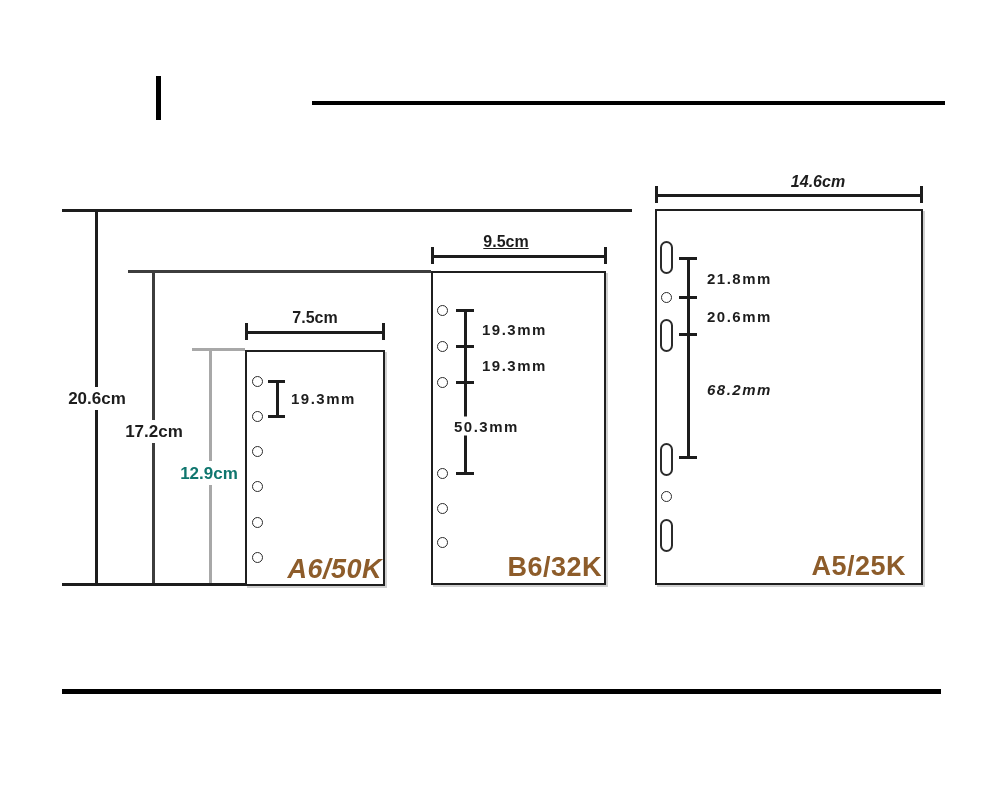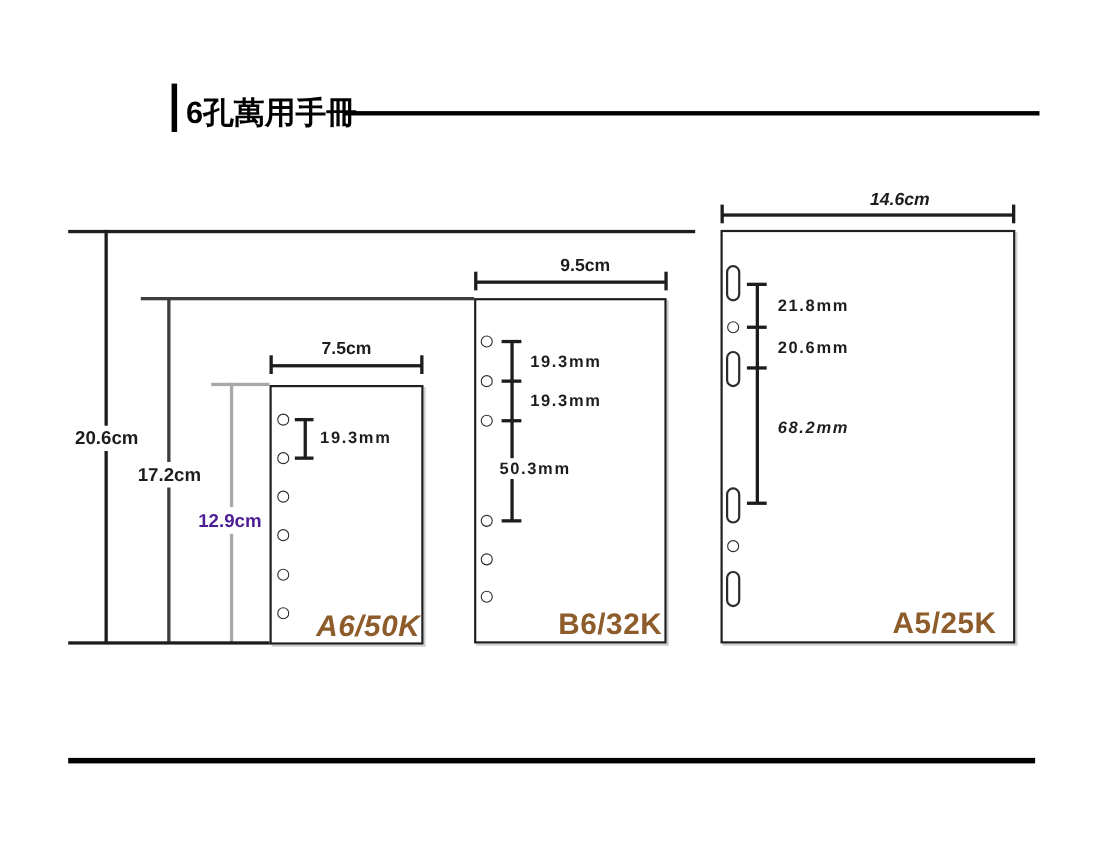--- a/index.html
+++ b/index.html
@@ -31,29 +31,28 @@
   .hole{position:absolute;width:11px;height:11px;border:1.6px solid #2b2b2b;border-radius:50%;
         background:#fff;box-sizing:border-box;}
   .slot{position:absolute;width:13px;height:33px;border:2px solid #2b2b2b;border-radius:7px;
         background:#fff;box-sizing:border-box;}
 
   
   .mlabel{position:absolute;font-weight:700;background:#ffffff;padding:1px 3px;white-space:nowrap;}
   .h-measure{font-size:17px;transform:translateX(-50%);}
   .w-measure{font-size:16px;transform:translateX(-50%);}
   .mm-label{font-size:15px;letter-spacing:1.5px;transform:translateY(-50%);}
-  .lbl-gray{color:#4c1d95;}
+  .lbl-gray{color:#0f766e;}
 </style>
 </head>
 <body>
 
 <div class="canvas">
 
   <div class="title-divider"></div>
-  <div class="title-sub">6孔萬用手冊</div>
   <div class="title-rule"></div>
 
   <div class="hline" style="left:62px;top:209px;width:570px;"></div>
   <div class="vline" style="left:95px;top:209px;height:178px;"></div>
   <div class="vline" style="left:95px;top:408px;height:177px;"></div>
   <div class="mlabel h-measure" style="left:97px;top:388px;">20.6cm</div>
 
   <div class="hline gray-dark" style="left:128px;top:270px;width:303px;"></div>
   <div class="vline gray-dark" style="left:152px;top:270px;height:150px;"></div>
   <div class="vline gray-dark" style="left:152px;top:443px;height:142px;"></div>
@@ -85,21 +84,21 @@
   <div class="hline" style="left:268px;top:415px;width:17px;"></div>
   <div class="mlabel mm-label" style="left:288px;top:398px;">19.3mm</div>
 
   <div class="panel-label" style="right:618px;top:554px;font-style:italic;">A6/50K</div>
 
   <div class="panel" style="left:431px;top:271px;width:175px;height:314px;"></div>
 
   <div class="hline" style="left:432px;top:255px;width:173px;"></div>
   <div class="vline" style="left:431px;top:247px;height:17px;"></div>
   <div class="vline" style="left:604px;top:247px;height:17px;"></div>
-  <div class="mlabel w-measure" style="left:532px;top:232px;">9.5cm</div>
+  <div class="mlabel w-measure" style="left:506px;top:232px;text-decoration:underline;">9.5cm</div>
 
   <div class="hole" style="left:437px;top:305px;"></div>
   <div class="hole" style="left:437px;top:341px;"></div>
   <div class="hole" style="left:437px;top:377px;"></div>
   <div class="hole" style="left:437px;top:468px;"></div>
   <div class="hole" style="left:437px;top:503px;"></div>
   <div class="hole" style="left:437px;top:537px;"></div>
 
   <div class="vline" style="left:464px;top:311px;height:163px;"></div>
   <div class="hline" style="left:456px;top:309px;width:18px;"></div>

